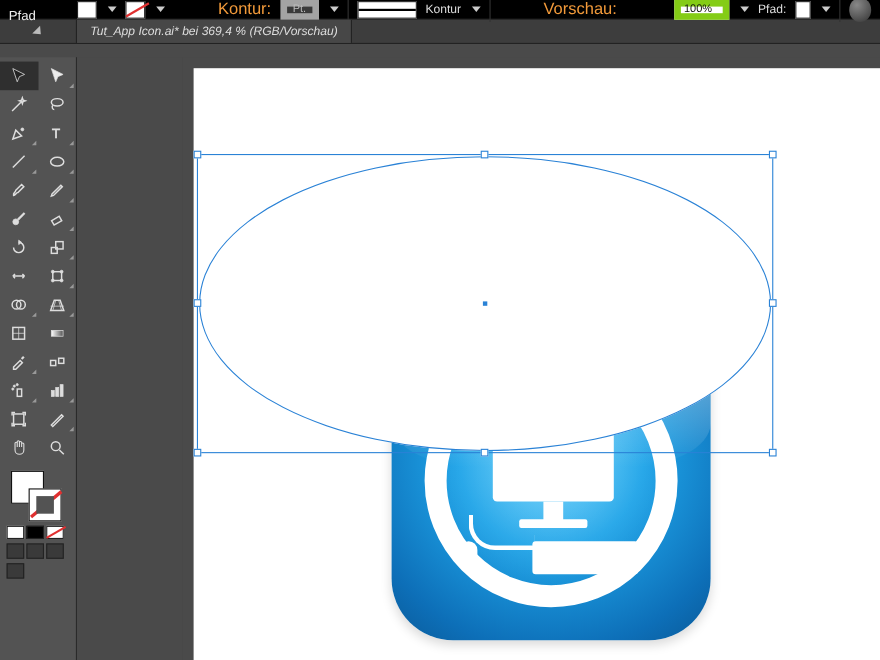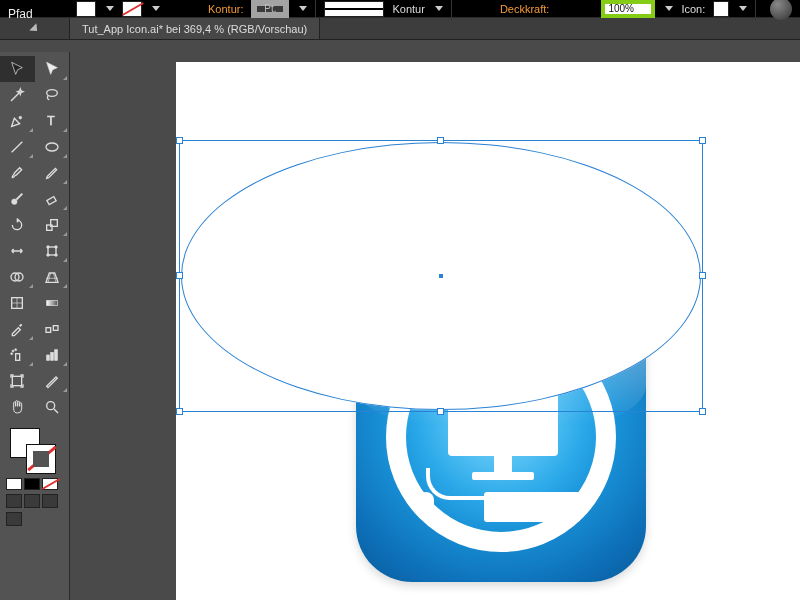--- a/index.html
+++ b/index.html
@@ -1,35 +1,35 @@
 <!DOCTYPE html>
 <html><head>
 <meta charset="utf-8">
 <style>
   * { box-sizing: border-box; margin: 0; padding: 0; font-family: "Lucida Grande", Arial, sans-serif; }
   body { width: 800px; height: 600px; overflow: hidden; background: #4a4a4a; position: relative; }
 
   
   .optbar { height: 18px; background: #000000; display: flex; align-items: center; padding: 0 8px; gap: 8px; border-bottom: 1px solid #2b2b2b; text-align: center; }
-  .optbar .lbl { color: #f29a3a; font-size: 11px; padding-left: 40px; }
+  .optbar .lbl { color: #f29a3a; font-size: 15px; padding-left: 40px; }
   .optbar .plain { color: #ddd; font-size: 11px; }
   .swatch { width: 20px; height: 16px; border: 1px solid #222; background: #fff; display:inline-block; }
   .swatch.sm { width:16px; }
   .dd-caret { width:0;height:0;border-left:4px solid transparent;border-right:4px solid transparent;border-top:5px solid #ccc; display:inline-block; margin-left:2px;}
   .nostroke { width:20px;height:16px;border:1px solid #222;background:#fff;position:relative;display:inline-block;}
   .nostroke::after{content:"";position:absolute;left:-2px;top:6px;width:24px;height:2px;background:#e03030;transform:rotate(-30deg);}
   .ptfield { width:38px;height:18px;background:#3a3a3a;border:6px solid #a3a3a3;color:#bbb;font-size:10px;display:flex;align-items:center;justify-content:center;}
   .strokeprev { width:60px;height:16px;border:1px solid #222;background:#fff;display:flex;align-items:center;}
   .strokeprev .line{height:2px;background:#000;width:100%;}
-  .opfield{width:54px;height:18px;background:#fff;border:4px solid #84cc16;font-size:10px;display:flex;align-items:center;padding:0 3px;color:#111;margin-left:44px;}
+  .opfield{width:54px;height:18px;background:#fff;border:6px solid #84cc16;font-size:10px;display:flex;align-items:center;padding:0 3px;color:#111;margin-left:44px;}
   .orb{width:22px;height:22px;border-radius:50%;background:radial-gradient(circle at 35% 30%,#888,#333);margin-left:auto;}
   .vsep{width:1px;height:22px;background:#333;}
 
   
-  .tabstrip{height:22px;background:#3d3d3d;display:flex;align-items:stretch;border-bottom:1px solid #222;}
+  .tabstrip{height:22px;background:#3d3d3d;display:flex;align-items:stretch;border-bottom:1px solid #222;font-style:italic;}
   .tabstrip .panetoggle{width:70px;display:flex;align-items:center;justify-content:center;border-right:1px solid #222;}
   .panetoggle .tri{width:0;height:0;border-left:5px solid transparent;border-right:5px solid transparent;border-top:6px solid #bbb;transform:rotate(-45deg);}
   .doctab{background:#474747;color:#ddd;font-size:11px;display:flex;align-items:center;padding:0 12px;border-right:1px solid #222;}
 
   
   .workspace{position:absolute;left:0;top:52px;right:0;bottom:0;display:flex;}
   .toolcol{width:70px;background:#535353;border-right:1px solid #2a2a2a;padding:4px 0 0 0;}
   .toolgrid{display:grid;grid-template-columns:1fr 1fr;gap:0;}
   .tool{height:26px;display:flex;align-items:center;justify-content:center;color:#ddd;font-size:14px;position:relative;}
   .tool.sel{background:#2f2f2f;}
@@ -95,26 +95,26 @@
       <span>Pt.   </span>
     </span>
   <span class="dd-caret"></span>
   <span class="vsep"></span>
   <span class="strokeprev">
       <span class="line"></span>
     </span>
   <span class="plain">Kontur</span>
   <span class="dd-caret"></span>
   <span class="vsep"></span>
-  <span class="lbl">Deckkraft:</span>
+  <span class="lbl">Vorschau:</span>
   <span class="opfield">
       <span>100%</span>
     </span>
   <span class="dd-caret"></span>
-  <span class="plain">Icon:</span>
+  <span class="plain">Pfad:</span>
   <span class="swatch sm"></span>
     <span class="dd-caret"></span>
   <span class="vsep"></span>
   <span class="orb"></span>
 </div>
 
 <div class="tabstrip">
   <div class="panetoggle">
       <span class="tri"></span>
     </div>

